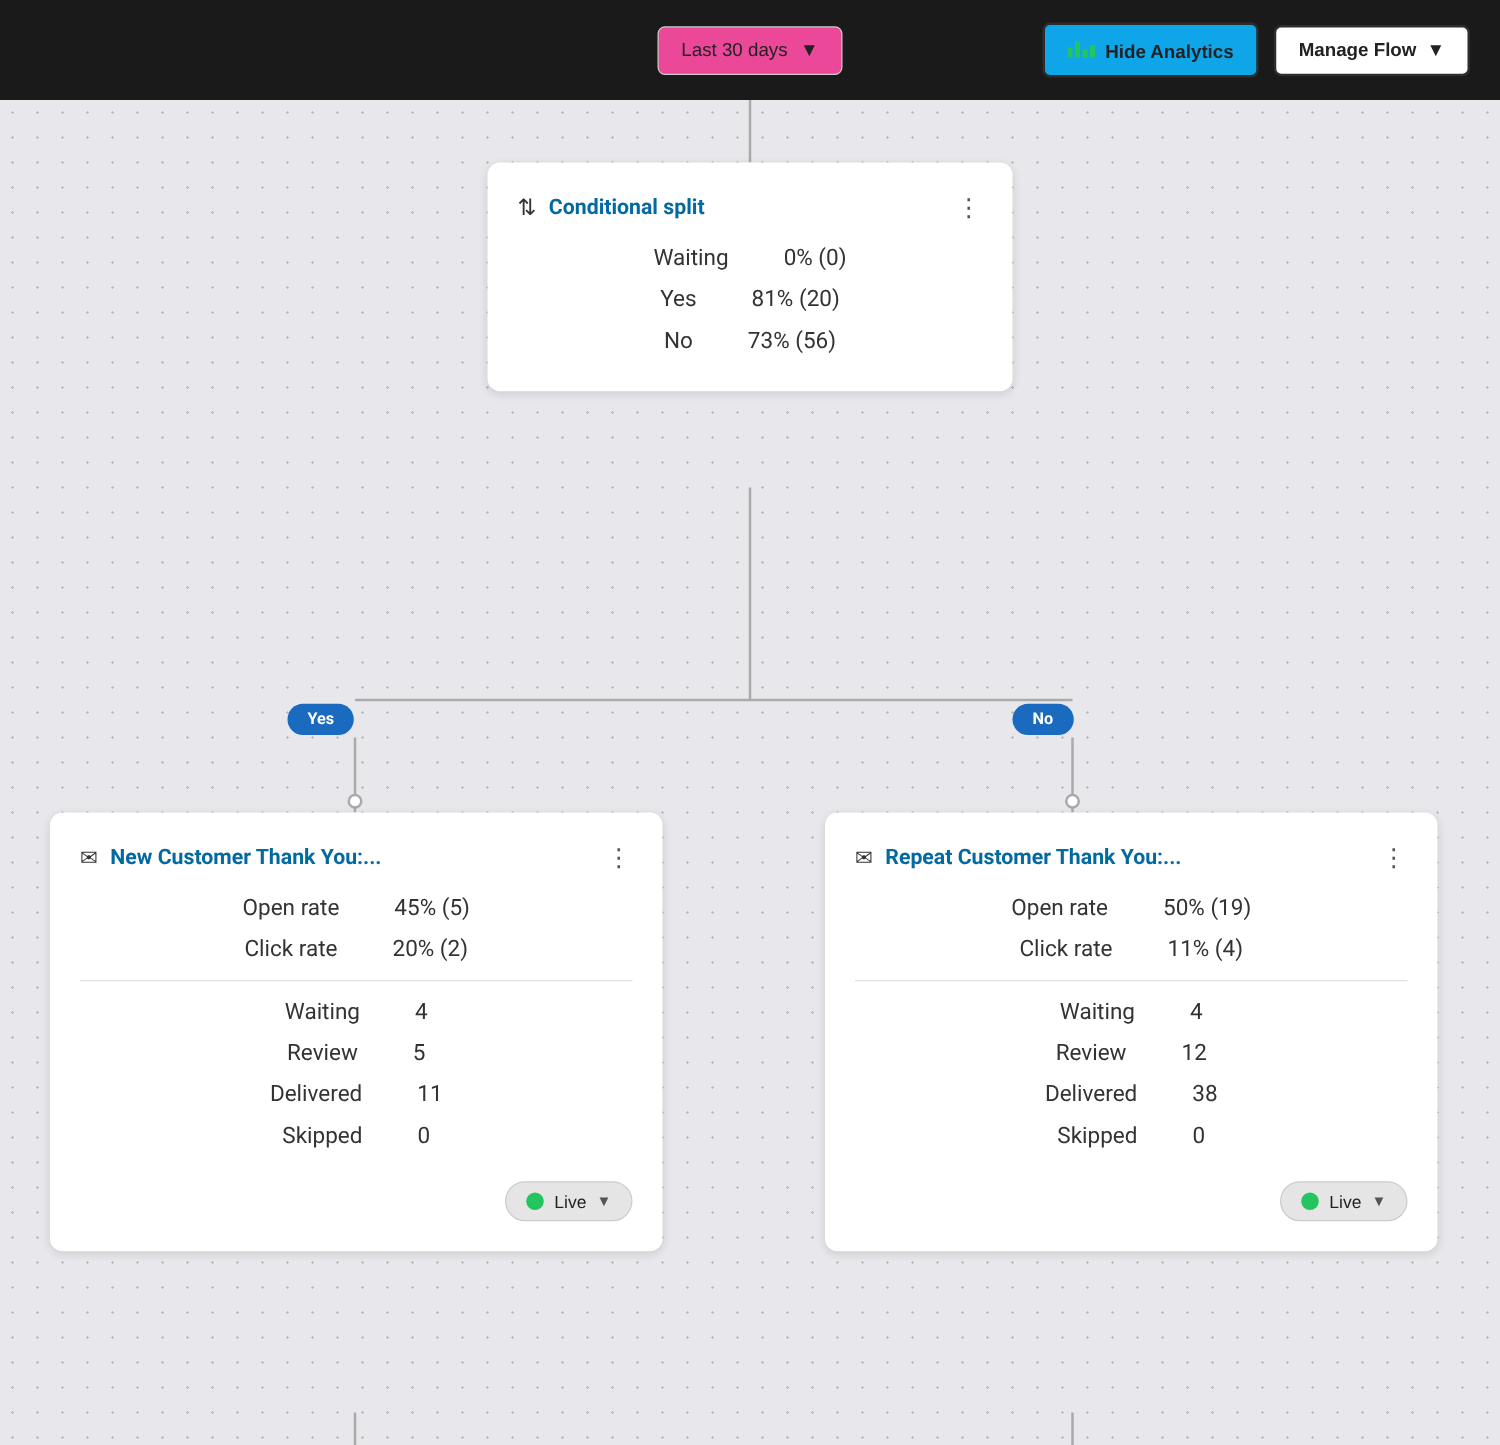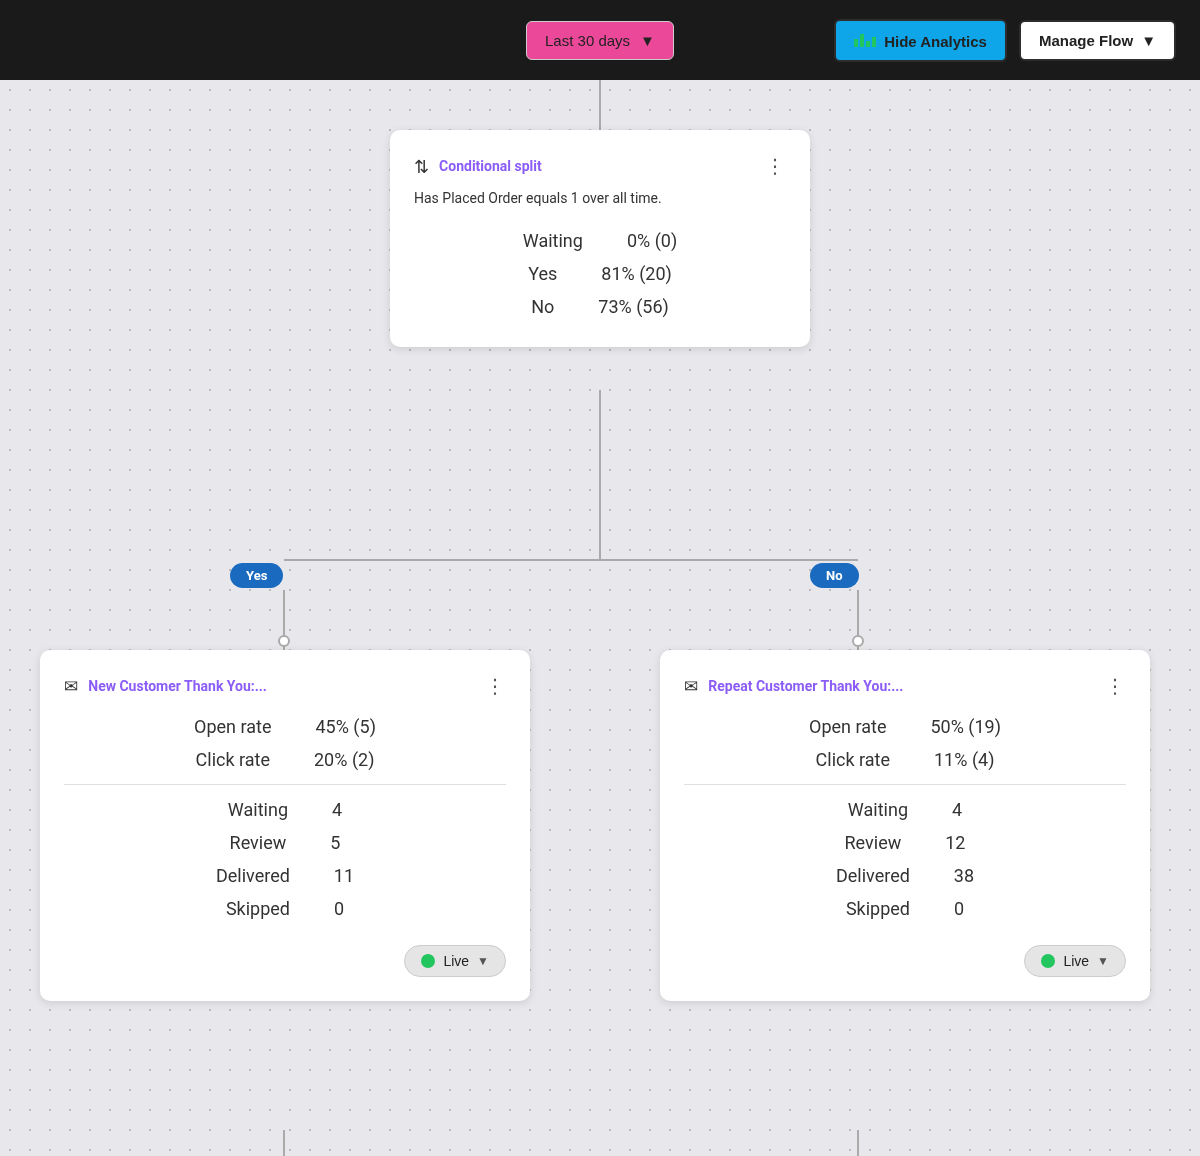--- a/index.html
+++ b/index.html
@@ -118,23 +118,23 @@
       margin-bottom: 12px;
     }
 
     .card-title-group {
       display: flex;
       align-items: center;
       gap: 10px;
     }
 
     .card-title {
-      font-size: 14px;
+      font-size: 17px;
       font-weight: 700;
-      color: #8b5cf6;
+      color: #0369a1;
     }
 
     .card-subtitle {
       font-size: 14px;
       color: #333;
       margin-bottom: 18px;
     }
 
     .more-icon {
       font-size: 20px;
@@ -316,21 +316,20 @@
   </svg>
 
   <div class="card cond-split-card">
     <div class="card-header">
       <div class="card-title-group">
         <span class="split-icon">⇅</span>
         <span class="card-title">Conditional split</span>
       </div>
       <span class="more-icon">⋮</span>
     </div>
-    <p class="card-subtitle">Has Placed Order equals 1 over all time.</p>
     <div class="stats-table">
       <div class="stats-row">
         <span class="stats-label">Waiting</span>
         <span class="stats-value">0%  (0)</span>
       </div>
       <div class="stats-row">
         <span class="stats-label">Yes</span>
         <span class="stats-value">81%  (20)</span>
       </div>
       <div class="stats-row">

